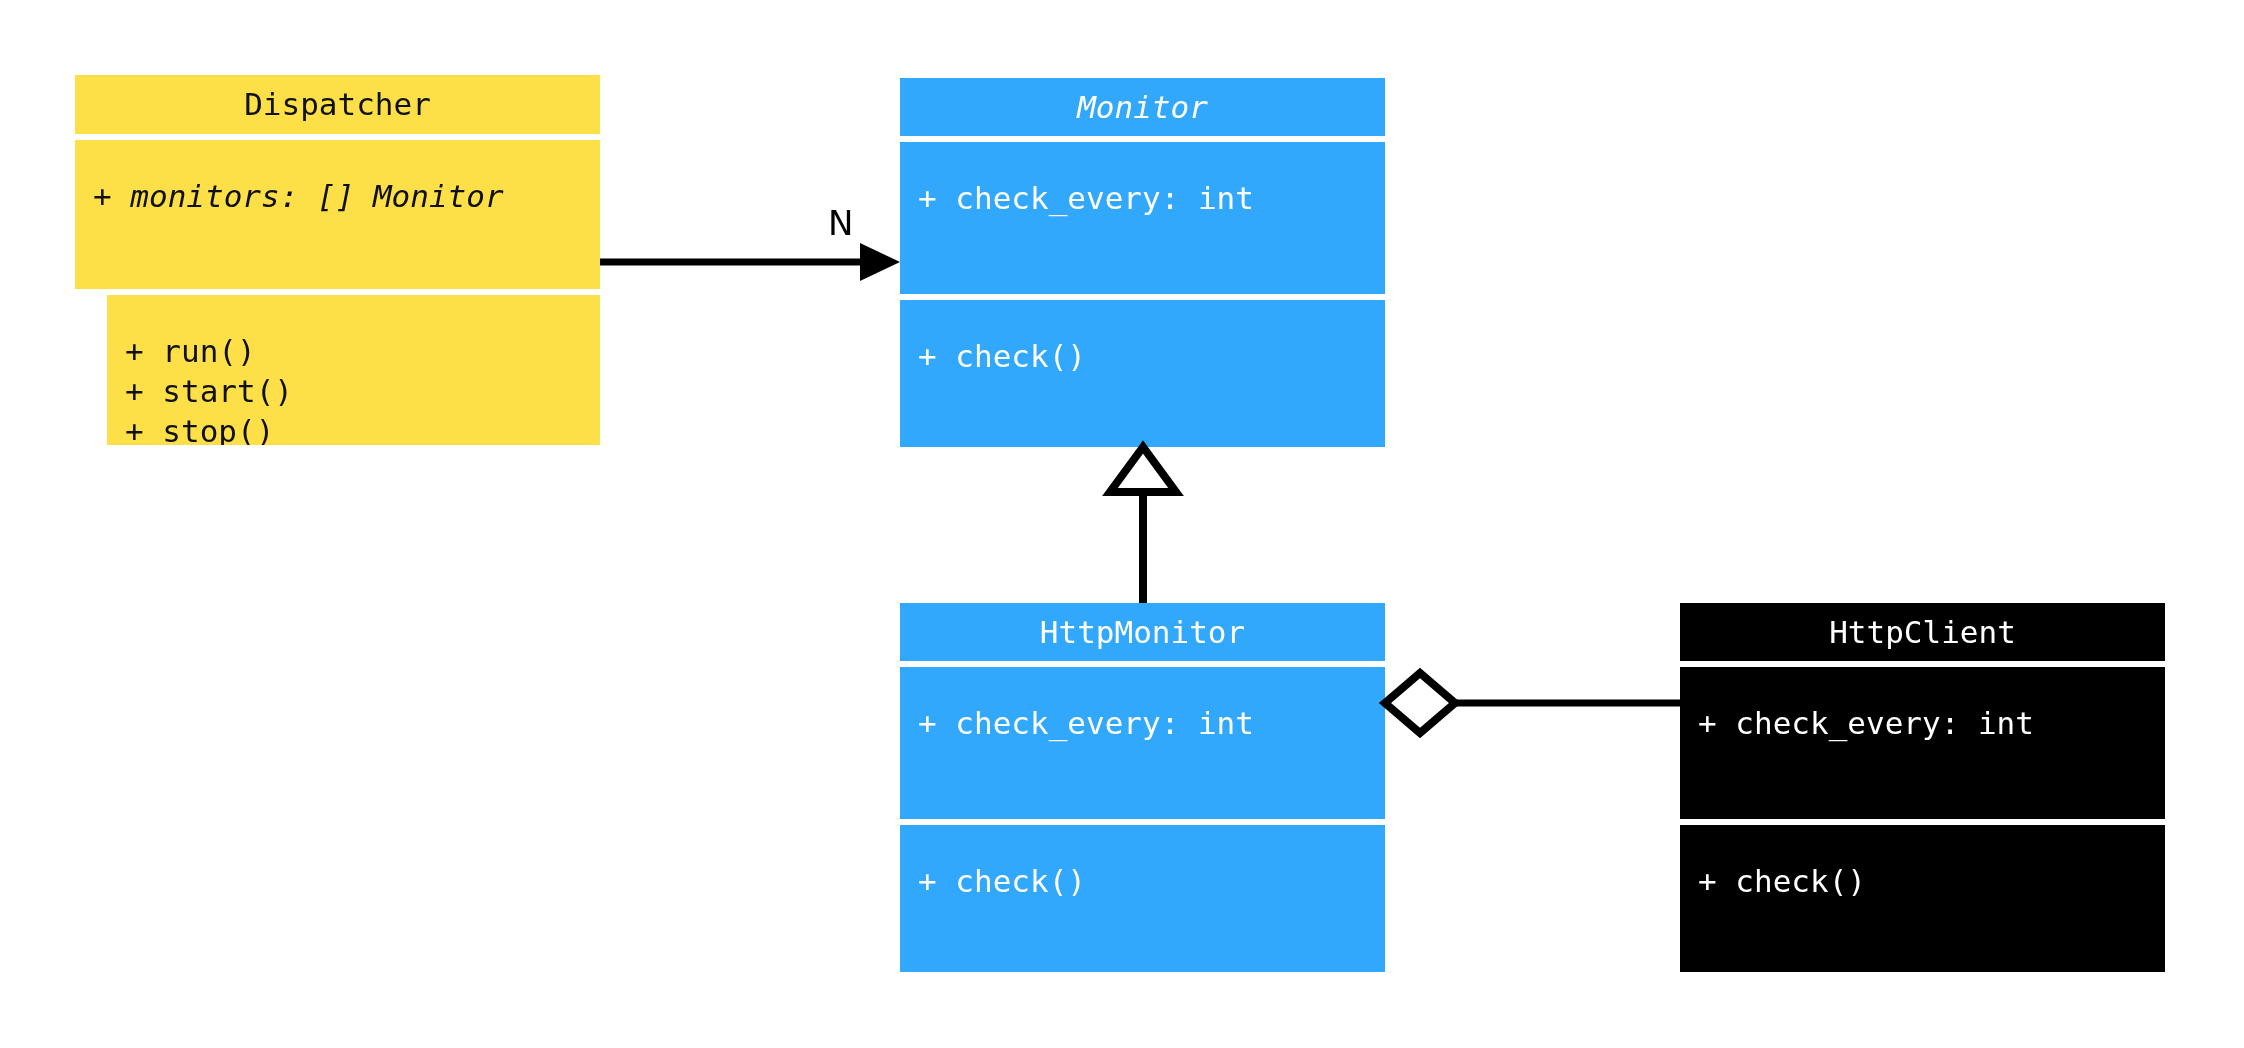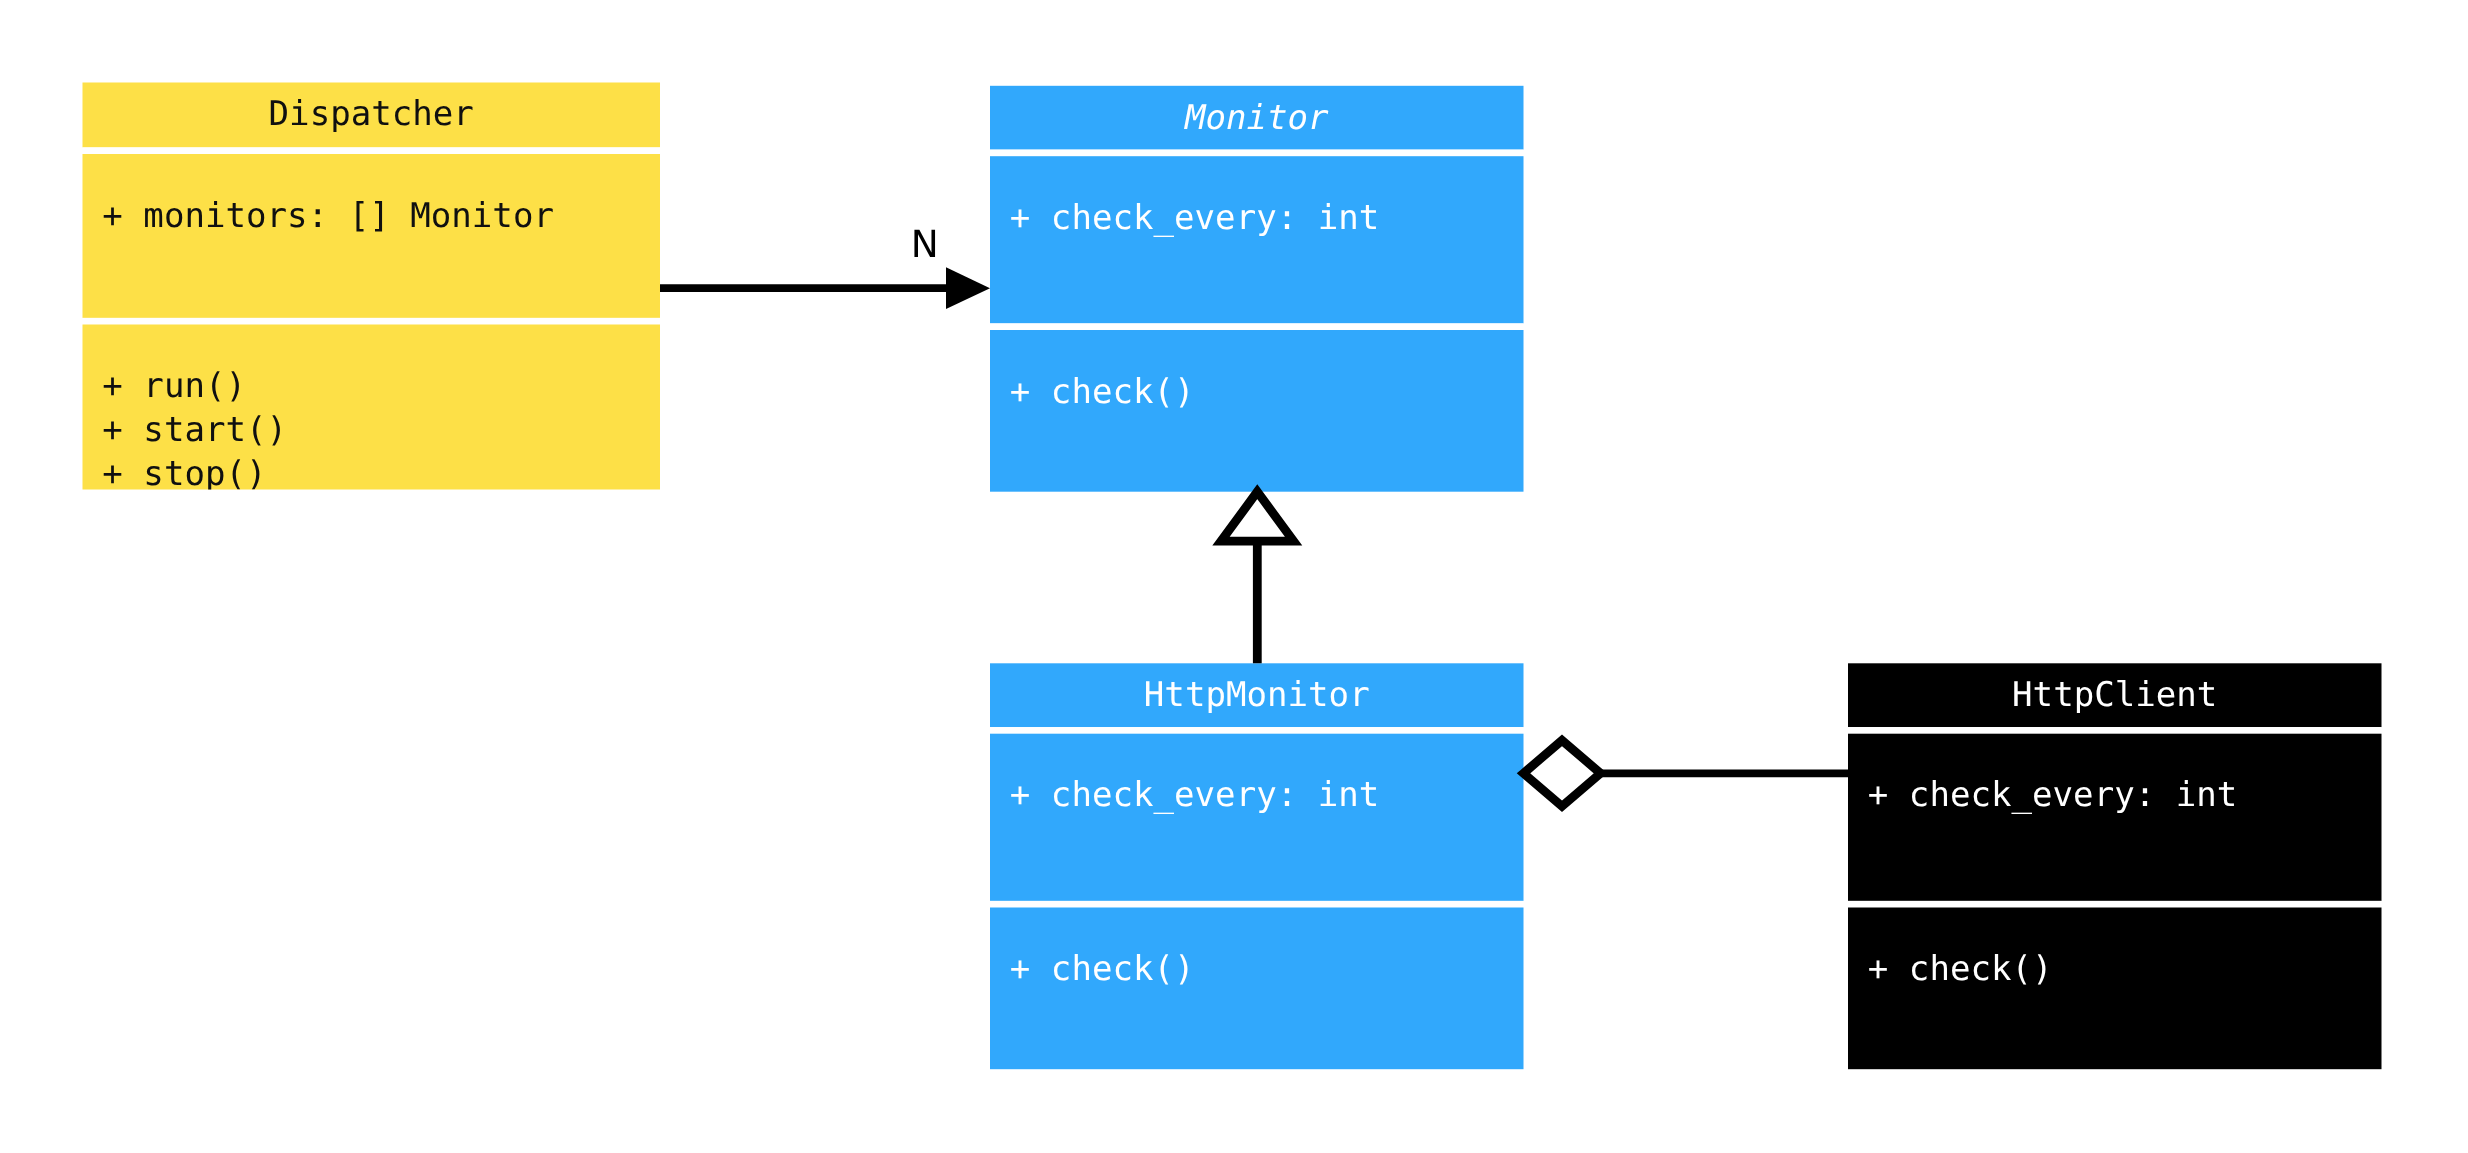--- a/index.html
+++ b/index.html
@@ -90,25 +90,25 @@
 </head>
 <body>
 
 <div id="canvas">
 
   <div class="uml-class theme-yellow" style="left:75px; top:75px; width:525px; height:370px;">
     <div class="compartment title-compartment" style="height:62px;">
       <span class="title-text">Dispatcher</span>
     </div>
     <div class="gap"></div>
-    <div class="compartment members" style="height:155px;">
+    <div class="compartment members" style="height:155px;font-style:italic;">
       <div class="member-line">+ monitors: [] Monitor</div>
     </div>
     <div class="gap"></div>
-    <div class="compartment members" style="flex:1 1 auto;">
+    <div class="compartment members" style="flex:1 1 auto;margin-left:32px;">
       <div class="member-line">+ run()</div>
       <div class="member-line">+ start()</div>
       <div class="member-line">+ stop()</div>
     </div>
   </div>
 
   <div class="uml-class theme-blue" style="left:900px; top:78px; width:485px; height:369px;">
     <div class="compartment title-compartment" style="height:58px;">
       <span class="title-text italic-title">Monitor</span>
     </div>

